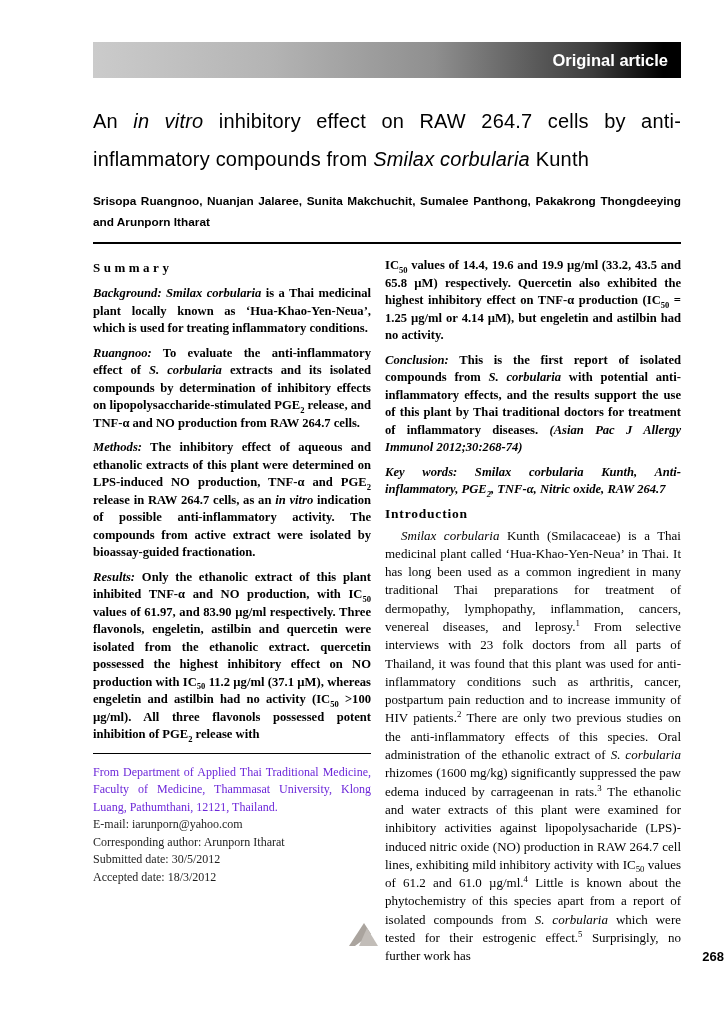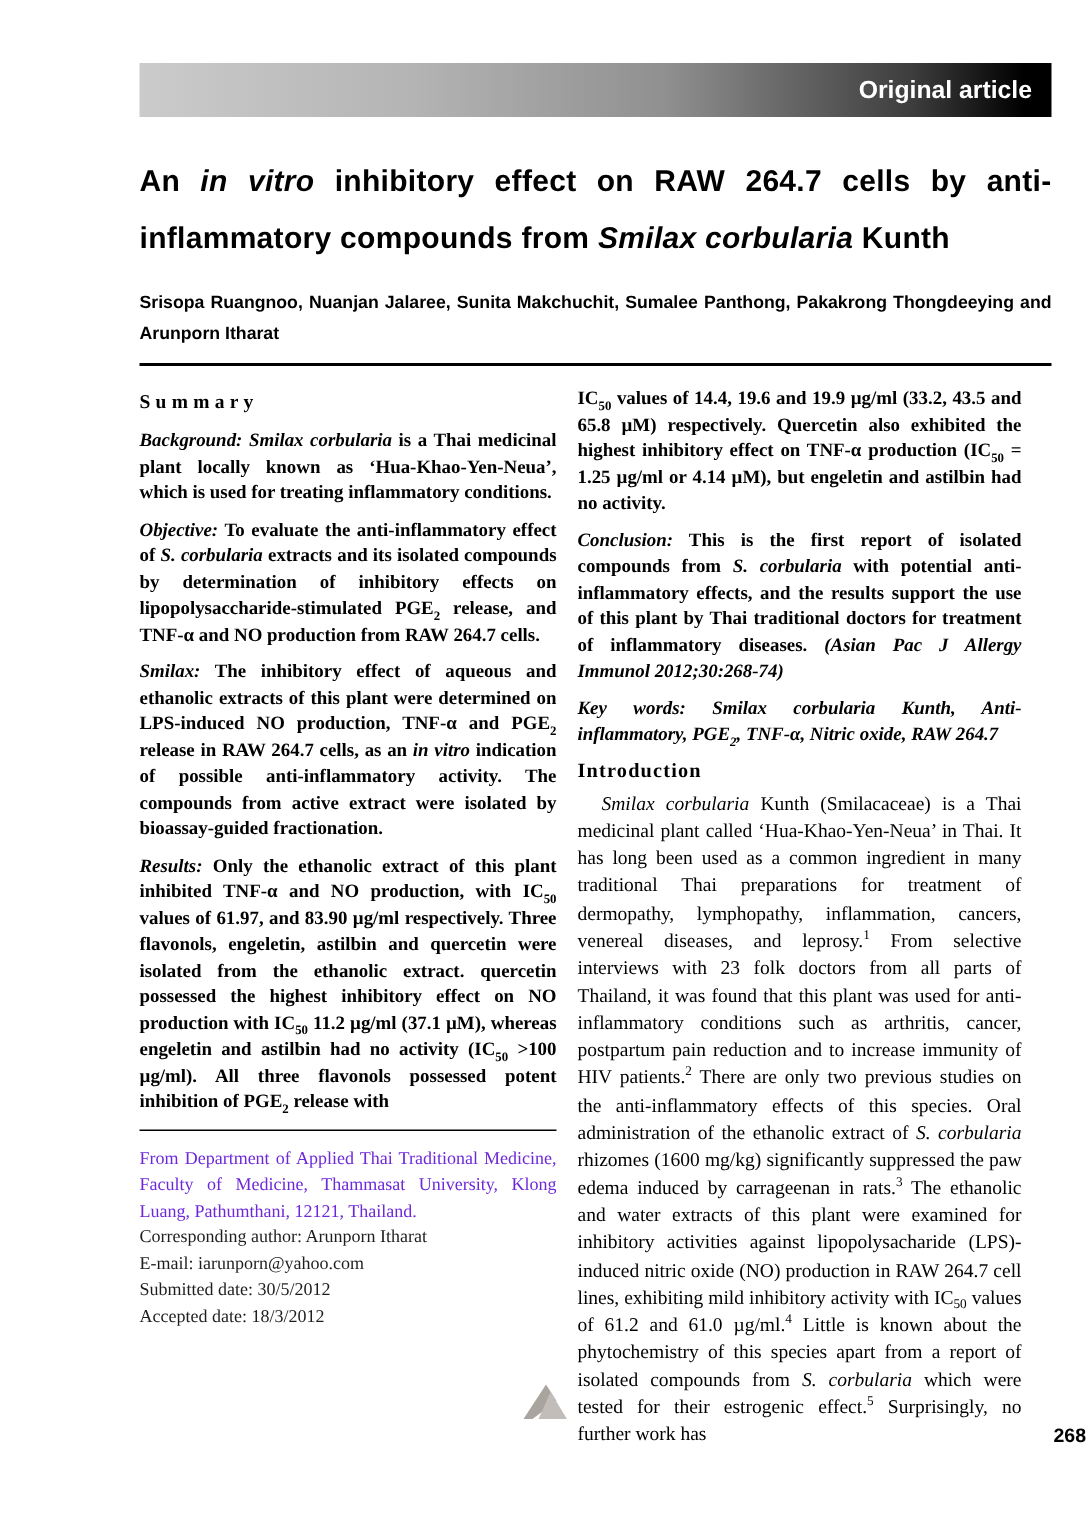--- a/index.html
+++ b/index.html
@@ -1,30 +1,30 @@
 <!DOCTYPE html>
 <html><head>
 <meta charset="utf-8">
 <style>
   html,body { margin:0; padding:0; background:#ffffff; }
   .page {
     position:relative; width:724px; height:1024px; background:#fff;
-    box-sizing:border-box; padding:42px 23px 0 93px; overflow:hidden;
+    box-sizing:border-box; padding:42px 43px 0 93px; overflow:hidden;
     font-family:"Liberation Serif", serif; color:#000;
   }
   .header-bar {
     width:100%; height:36px; box-sizing:border-box;
     background:linear-gradient(90deg,#cbcbcb 0%,#b4b4b4 30%,#8f8f8f 58%,#3c3c3c 85%,#000 97%);
     display:flex; align-items:center; justify-content:flex-end; padding-right:13px;
   }
   .header-bar .cat {
     color:#fff; font-family:"Liberation Sans",sans-serif; font-weight:bold; font-size:16.5px;
   }
   .title {
-    font-family:"Liberation Sans",sans-serif; font-weight:bold; font-size:20px;
+    font-family:"Liberation Sans",sans-serif; font-weight:normal; font-size:20px;
     line-height:38px; margin:24px 0 0 0; text-align:justify; letter-spacing:0.2px;
   }
   .authors {
     font-family:"Liberation Sans",sans-serif; font-weight:bold; font-size:11.8px;
     line-height:21px; margin:13px 0 0 0; text-align:justify;
   }
   .rule-thick { border:none; border-top:2px solid #000; width:100%; margin:9px 0 0 0; }
   .columns { display:flex; gap:14px; margin-top:13px; }
   .col-left  { width:278px; box-sizing:border-box; }
   .col-right { width:296px; box-sizing:border-box; }
@@ -60,29 +60,29 @@
 
   <p class="authors">Srisopa Ruangnoo, Nuanjan Jalaree, Sunita Makchuchit, Sumalee Panthong, Pakakrong Thongdeeying and Arunporn Itharat</p>
 
   <hr class="rule-thick">
 
   <div class="columns">
 
     <div class="col-left">
       <h2 class="summary-heading">Summary</h2>
       <p class="sum-para"><i>Background: Smilax corbularia</i> is a Thai medicinal plant locally known as ‘Hua-Khao-Yen-Neua’, which is used for treating inflammatory conditions.</p>
-      <p class="sum-para"><i>Objective:</i> To evaluate the anti-inflammatory effect of <i>S. corbularia</i> extracts and its isolated compounds by determination of inhibitory effects on lipopolysaccharide-stimulated PGE<sub>2</sub> release, and TNF-α and NO production from RAW 264.7 cells.</p>
-      <p class="sum-para"><i>Smilax:</i> The inhibitory effect of aqueous and ethanolic extracts of this plant were determined on LPS-induced NO production, TNF-α and PGE<sub>2</sub> release in RAW 264.7 cells, as an <i>in vitro</i> indication of possible anti-inflammatory activity. The compounds from active extract were isolated by bioassay-guided fractionation.</p>
+      <p class="sum-para"><i>Ruangnoo:</i> To evaluate the anti-inflammatory effect of <i>S. corbularia</i> extracts and its isolated compounds by determination of inhibitory effects on lipopolysaccharide-stimulated PGE<sub>2</sub> release, and TNF-α and NO production from RAW 264.7 cells.</p>
+      <p class="sum-para"><i>Methods:</i> The inhibitory effect of aqueous and ethanolic extracts of this plant were determined on LPS-induced NO production, TNF-α and PGE<sub>2</sub> release in RAW 264.7 cells, as an <i>in vitro</i> indication of possible anti-inflammatory activity. The compounds from active extract were isolated by bioassay-guided fractionation.</p>
       <p class="sum-para"><i>Results:</i> Only the ethanolic extract of this plant inhibited TNF-α and NO production, with IC<sub>50</sub> values of 61.97, and 83.90 µg/ml respectively. Three flavonols, engeletin, astilbin and quercetin were isolated from the ethanolic extract. quercetin possessed the highest inhibitory effect on NO production with IC<sub>50</sub> 11.2 µg/ml (37.1 µM), whereas engeletin and astilbin had no activity (IC<sub>50</sub> &gt;100 µg/ml). All three flavonols possessed potent inhibition of PGE<sub>2</sub> release with</p>
 
       <div class="footnote">
         <hr class="rule-thin">
         <p class="fn-addr">From Department of Applied Thai Traditional Medicine, Faculty of Medicine, Thammasat University, Klong Luang, Pathumthani, 12121, Thailand.</p>
+        <p class="fn-line">E-mail: iarunporn@yahoo.com</p>
         <p class="fn-line">Corresponding author: Arunporn Itharat</p>
-        <p class="fn-line">E-mail: iarunporn@yahoo.com</p>
         <p class="fn-line">Submitted date: 30/5/2012</p>
         <p class="fn-line">Accepted date: 18/3/2012</p>
       </div>
     </div>
 
     <div class="col-right">
       <p class="sum-para">IC<sub>50</sub> values of 14.4, 19.6 and 19.9 µg/ml (33.2, 43.5 and 65.8 µM) respectively. Quercetin also exhibited the highest inhibitory effect on TNF-α production (IC<sub>50</sub> = 1.25 µg/ml or 4.14 µM), but engeletin and astilbin had no activity.</p>
       <p class="sum-para"><i>Conclusion:</i> This is the first report of isolated compounds from <i>S. corbularia</i> with potential anti-inflammatory effects, and the results support the use of this plant by Thai traditional doctors for treatment of inflammatory diseases. <i>(Asian Pac J Allergy Immunol 2012;30:268-74)</i></p>
       <p class="sum-para keywords"><i>Key words: Smilax corbularia Kunth, Anti-inflammatory, PGE<sub>2</sub>, TNF-α, Nitric oxide, RAW 264.7</i></p>
       <h2 class="intro-heading">Introduction</h2>

